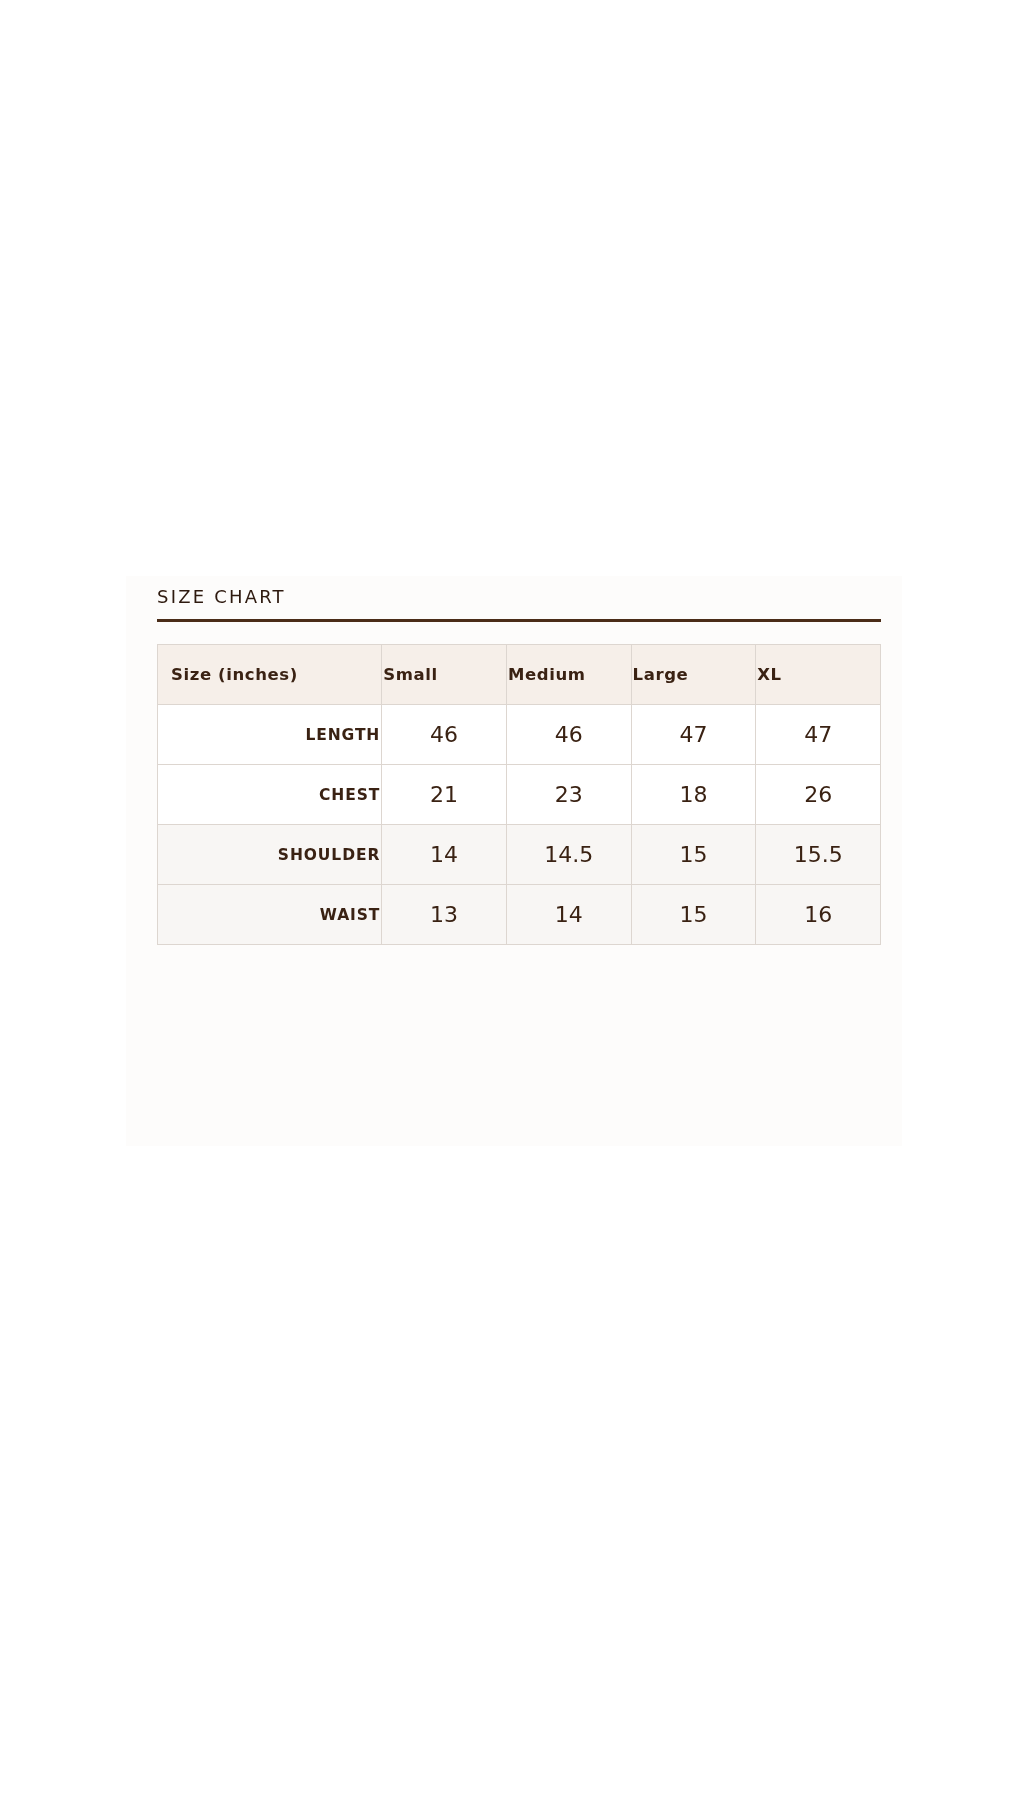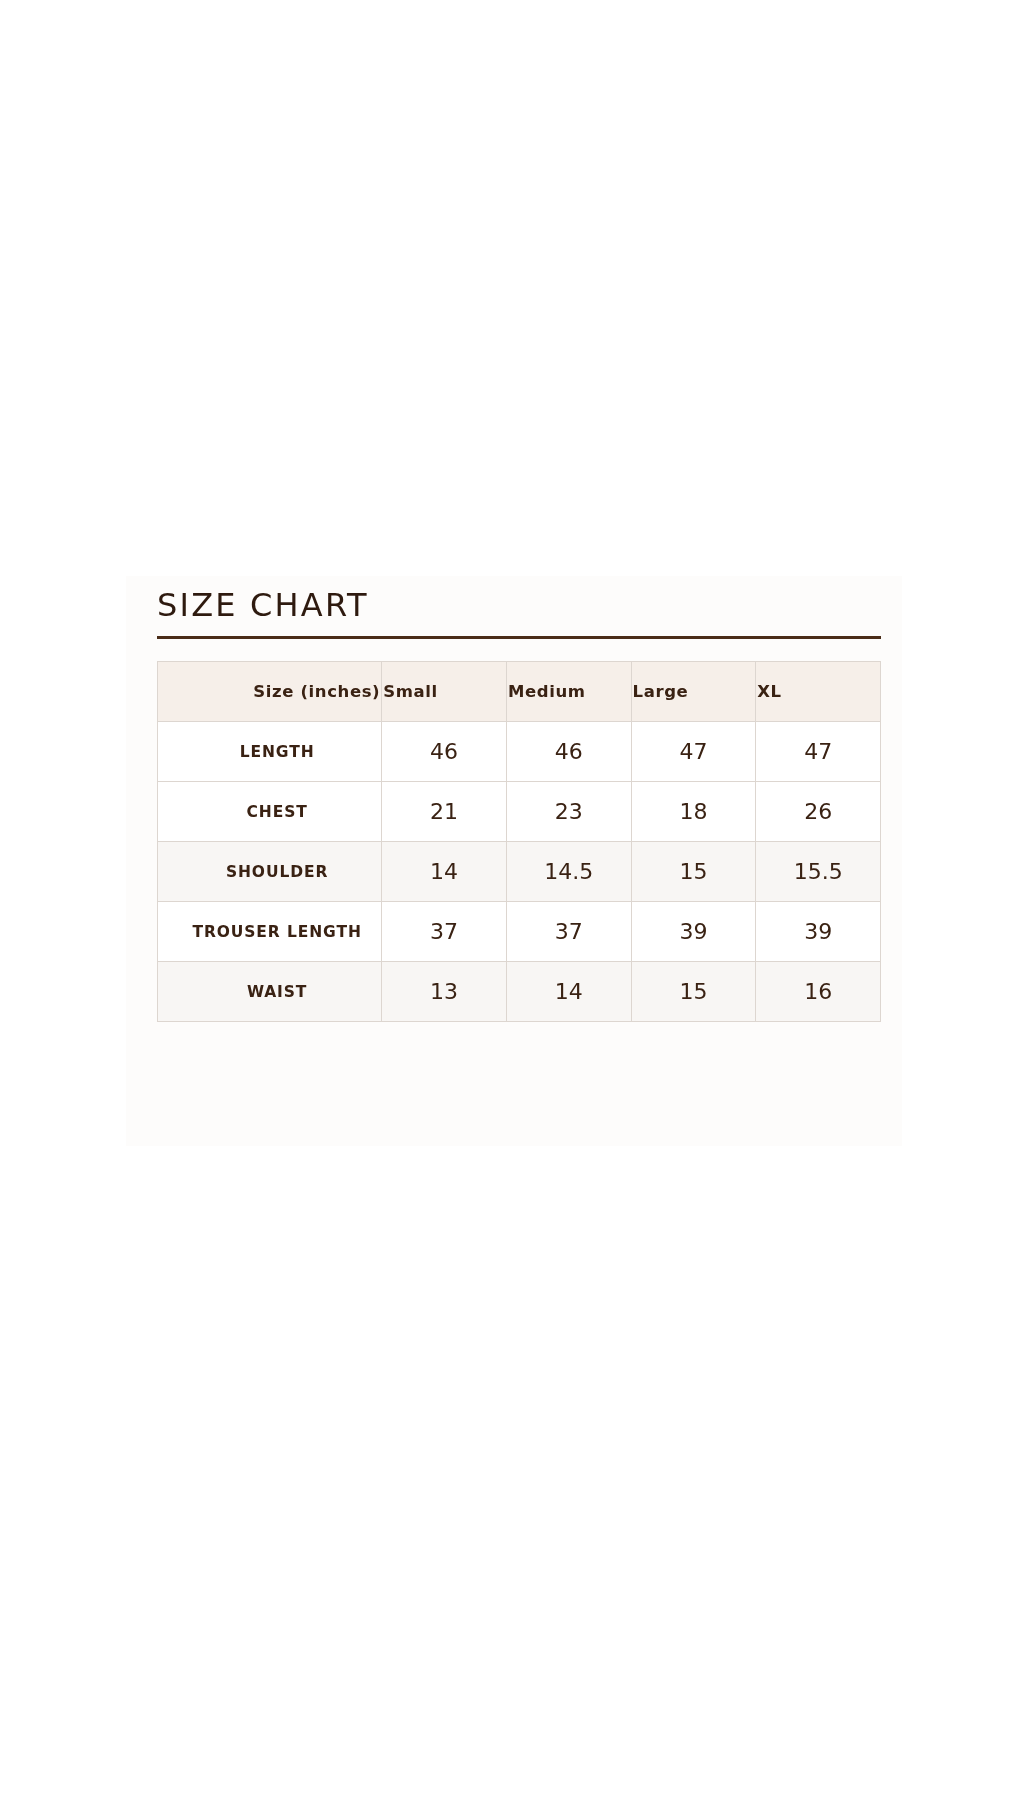--- a/index.html
+++ b/index.html
@@ -35,21 +35,21 @@
   }
 
   .chart-wrap {
     position: absolute;
     left: 157px;
     top: 586px;
     width: 724px;
   }
 
   .chart-title {
-    font-size: 32px;
+    font-size: 18px;
     letter-spacing: 2.2px;
     color: #2e1a0f;
     font-weight: 400;
     padding-bottom: 12px;
     margin: 0 0 0 0;
   }
 
   .title-rule {
     height: 3px;
     background: #4a2c18;
@@ -74,26 +74,26 @@
   table.size-table thead th {
     background: #f6efe9;
     font-weight: 700;
     letter-spacing: 0.6px;
     text-align: left;
     color: #3a2213;
     font-size: 16.5px;
   }
 
   table.size-table thead th.first-col {
-    text-align: right;
+    text-align: left;
     padding-left: 13px;
   }
 
   table.size-table tbody td.row-label {
-    text-align: center;
+    text-align: right;
     padding-left: 16px;
     font-weight: 700;
     letter-spacing: 0.9px;
     font-size: 15.5px;
     color: #3a2213;
   }
 
   table.size-table tbody td.value {
     text-align: center;
     font-weight: 400;
@@ -155,27 +155,20 @@
           <td class="value">18</td>
           <td class="value">26</td>
         </tr>
         <tr class="even">
           <td class="row-label">SHOULDER</td>
           <td class="value">14</td>
           <td class="value">14.5</td>
           <td class="value">15</td>
           <td class="value">15.5</td>
         </tr>
-        <tr class="odd">
-          <td class="row-label">TROUSER LENGTH</td>
-          <td class="value">37</td>
-          <td class="value">37</td>
-          <td class="value">39</td>
-          <td class="value">39</td>
-        </tr>
         <tr class="even">
           <td class="row-label">WAIST</td>
           <td class="value">13</td>
           <td class="value">14</td>
           <td class="value">15</td>
           <td class="value">16</td>
         </tr>
       </tbody>
     </table>
   </div>

